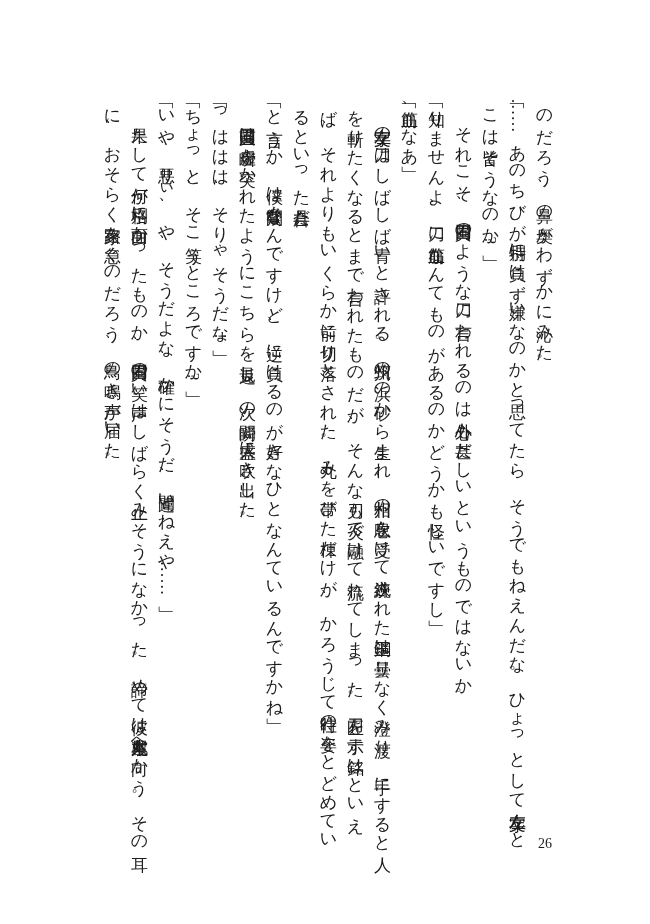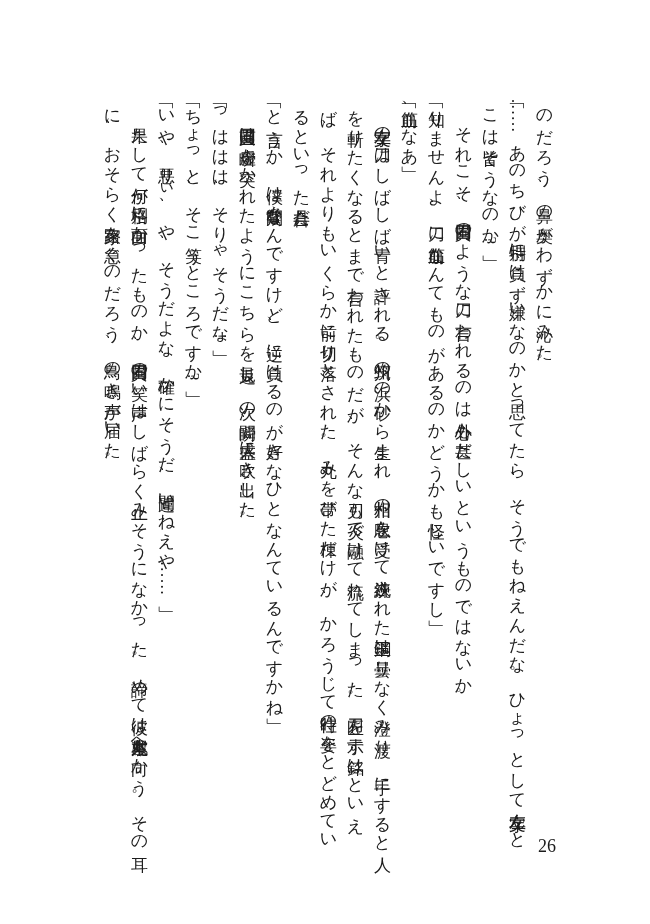--- a/index.html
+++ b/index.html
@@ -36,21 +36,21 @@
     margin: 0;
     padding: 0;
   }
   .para.indent {
     text-indent: 1em;
   }
   .page-number {
     position: absolute;
     left: 538px;
     top: 836px;
-    font-size: 18px;
+    font-size: 14px;
     color: #1c1c1c;
   }
 </style>
 </head>
 <body>
 
 <div class="page">
   <main class="text-area" id="text-area">
       <p class="para">のだろう、鼻の奥がわずかに沁みた。</p>
       <p class="para">「……あのちびが特別に負けず嫌いなのかと思ってたら、そうでもねえんだな。ひょっとして左文字んとこは皆そうなのか?」</p>

